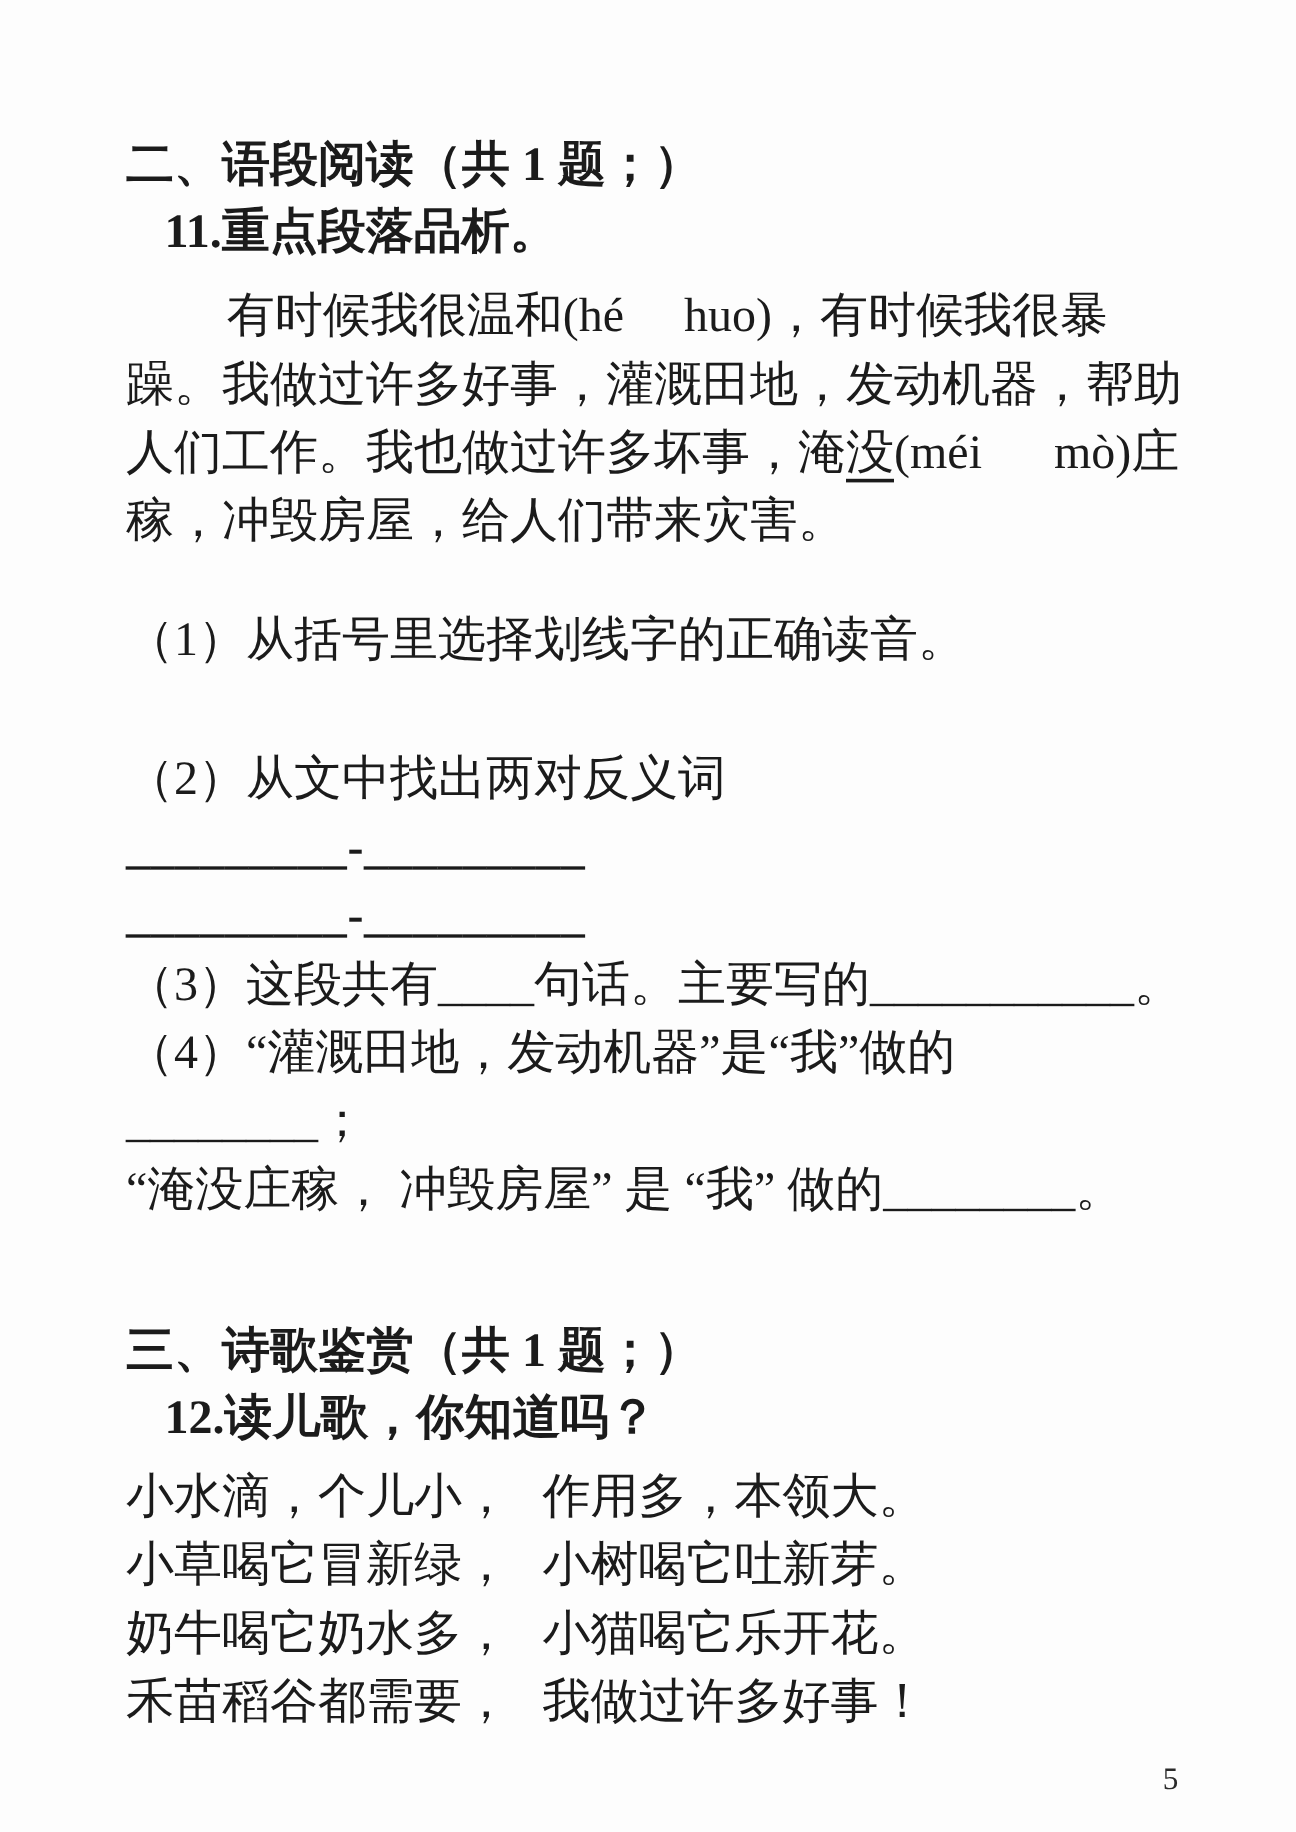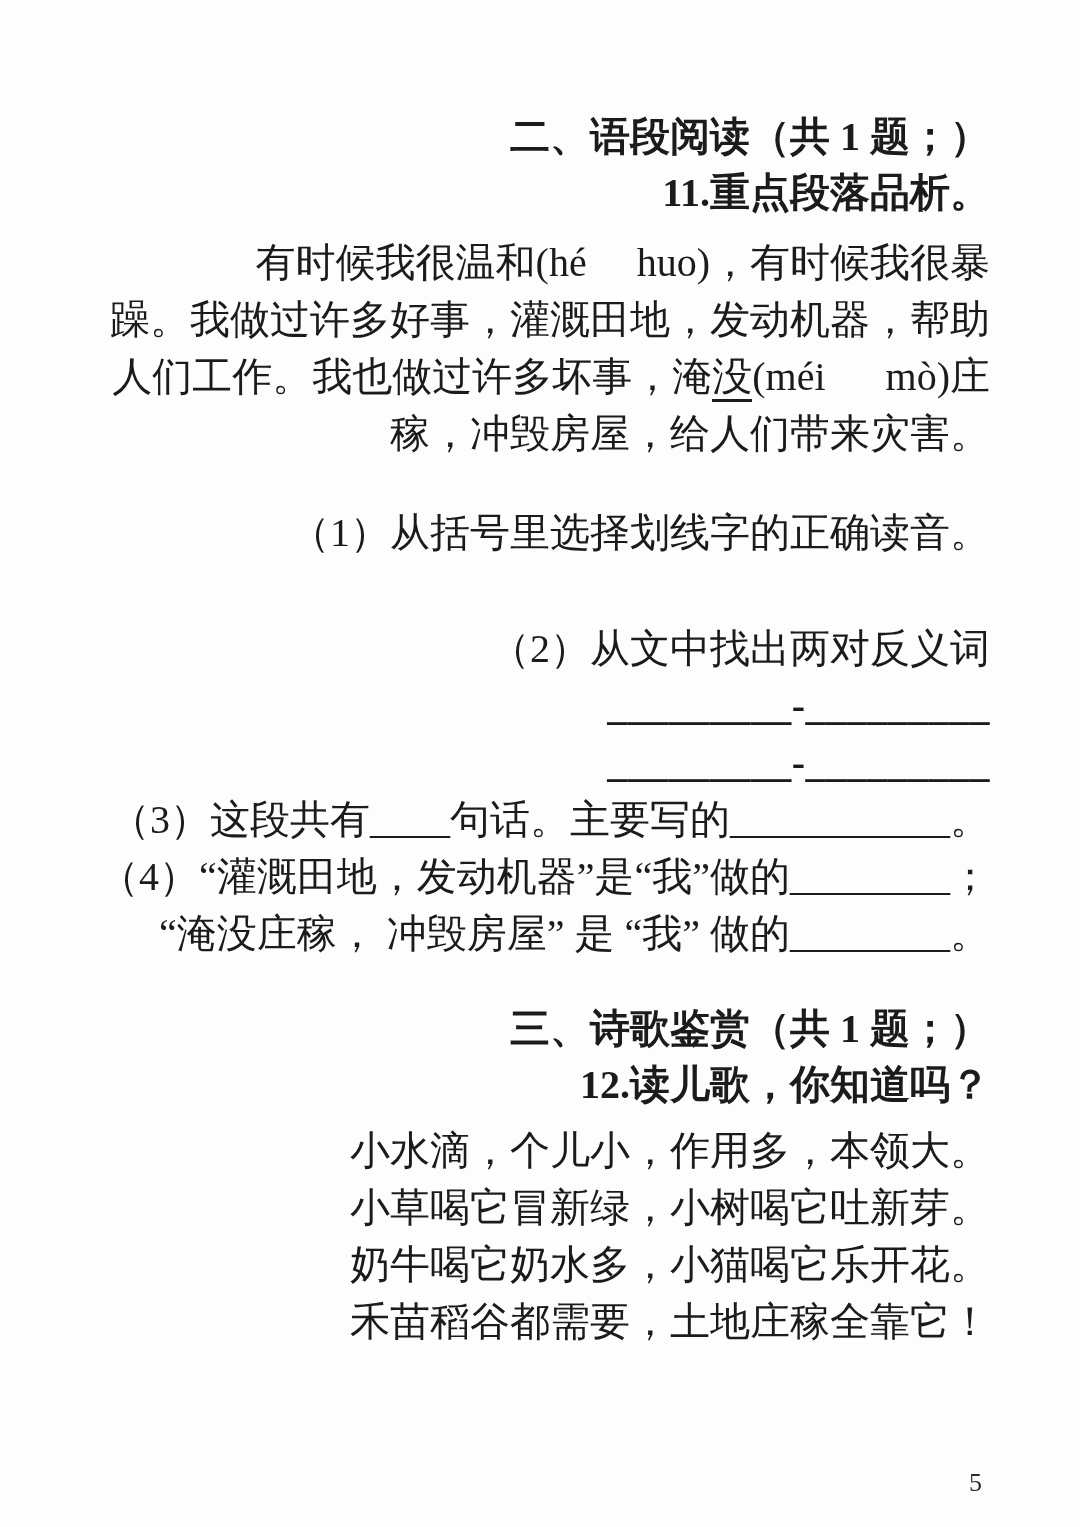--- a/index.html
+++ b/index.html
@@ -11,52 +11,52 @@
     position: relative;
     width: 1080px;
     height: 1527px;
     margin: 0 auto;
     background: #fdfdfd;
     color: #1b1b1b;
     font-family: "Liberation Serif", "DejaVu Serif", serif;
     overflow: hidden;
   }
   .content {
-    padding: 112px 90px 0 59px;
-    text-align: right;
+    padding: 112px 90px 0 105px;
   }
   .heading {
     font-size: 40px;
     line-height: 50px;
     font-weight: 700;
     white-space: pre-wrap;
   }
   .q-title {
     margin-top: 6px;
+    margin-left: 32px;
   }
   .line {
     font-size: 40px;
     line-height: 57px;
     white-space: pre-wrap;
   }
   .passage {
     margin-top: 16px;
   }
   .indent {
     padding-left: 84px;
   }
   .u {
     border-bottom: 3px solid #1b1b1b;
   }
   .q1-prompt { margin-top: 42px; }
   .q1-words  { }
   .q1-word2  { margin-left: 98px; }
   .q2-prompt { margin-top: 59px; }
   .blank-line { letter-spacing: 0.5px; font-weight: bold; }
-  .section-poem-heading { margin-top: 42px; }
+  .section-poem-heading { margin-top: 81px; }
   .poem { margin-top: 12px; }
   .poem-left {
     display: inline-block;
     width: 347px;
   }
   .page-number {
     position: absolute;
     right: 98px;
     top: 1468px;
     font-size: 26px;
@@ -91,19 +91,19 @@
     <div class="line"><span>（4）“灌溉田地，发动机器”是“我”做的</span><span>________</span><span>；</span></div>
     <div class="line"><span>“淹没庄稼， 冲毁房屋” 是 “我” 做的</span><span>________</span><span>。</span></div>
 
     <div class="heading section-poem-heading">三、诗歌鉴赏（共 1 题；）</div>
     <div class="heading q-title">12.读儿歌，你知道吗？</div>
 
     <div class="poem">
       <div class="line"><span class="poem-left">小水滴，个儿小，</span><span>作用多，本领大。</span></div>
       <div class="line"><span class="poem-left">小草喝它冒新绿，</span><span>小树喝它吐新芽。</span></div>
       <div class="line"><span class="poem-left">奶牛喝它奶水多，</span><span>小猫喝它乐开花。</span></div>
-      <div class="line"><span class="poem-left">禾苗稻谷都需要，</span><span>土地庄稼全靠它！</span></div>
+      <div class="line"><span class="poem-left">禾苗稻谷都需要，</span><span>我做过许多好事！</span></div>
     </div>
 
   </div>
 
   <div class="page-number">5</div>
 </div>
 
 </body></html>

